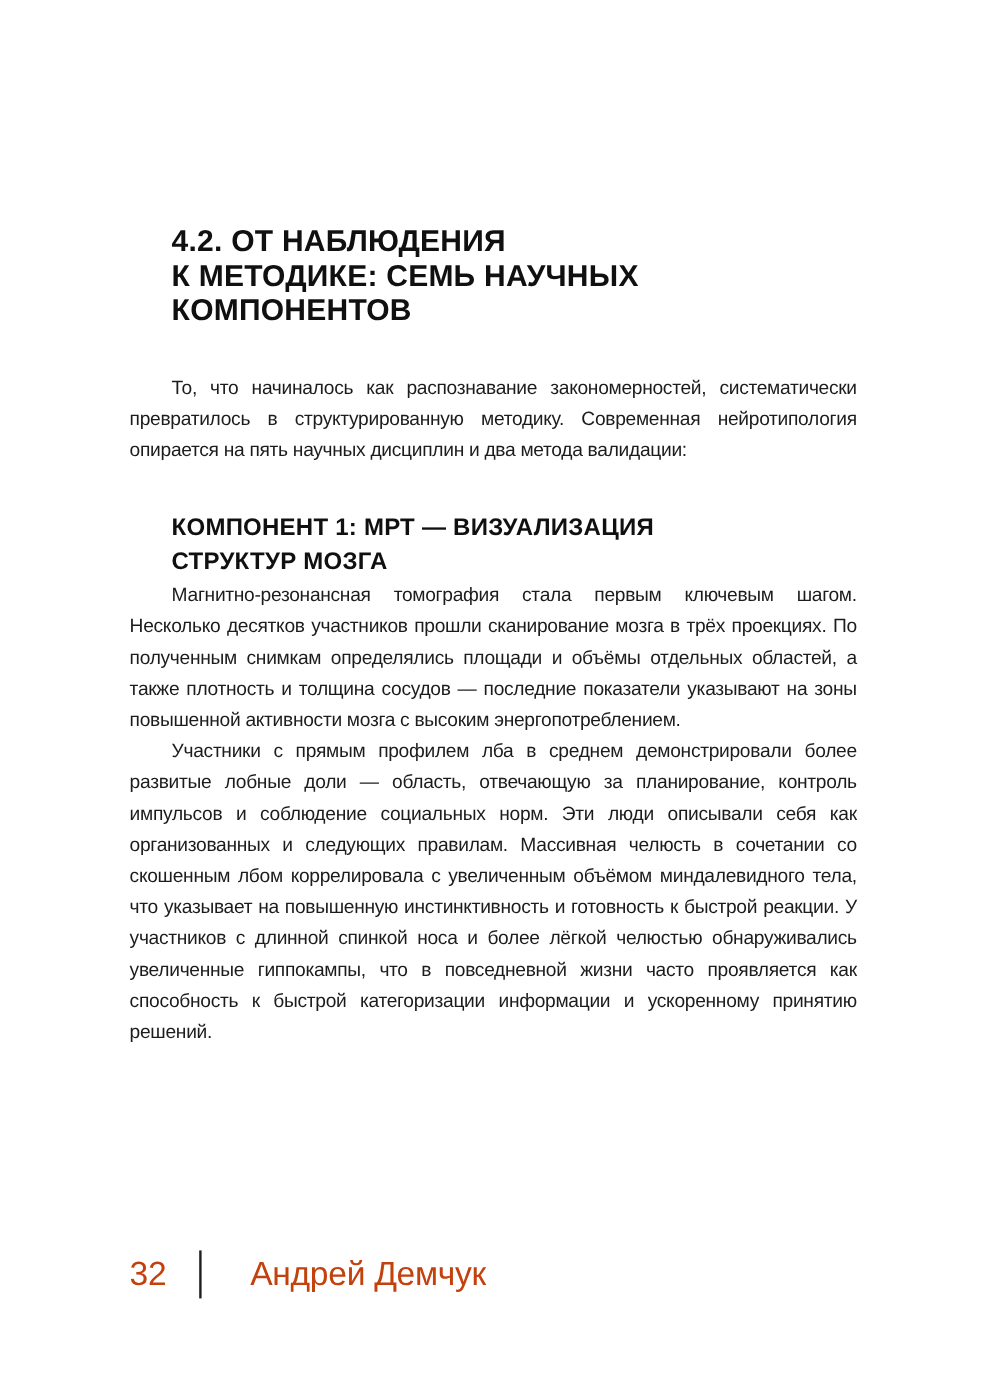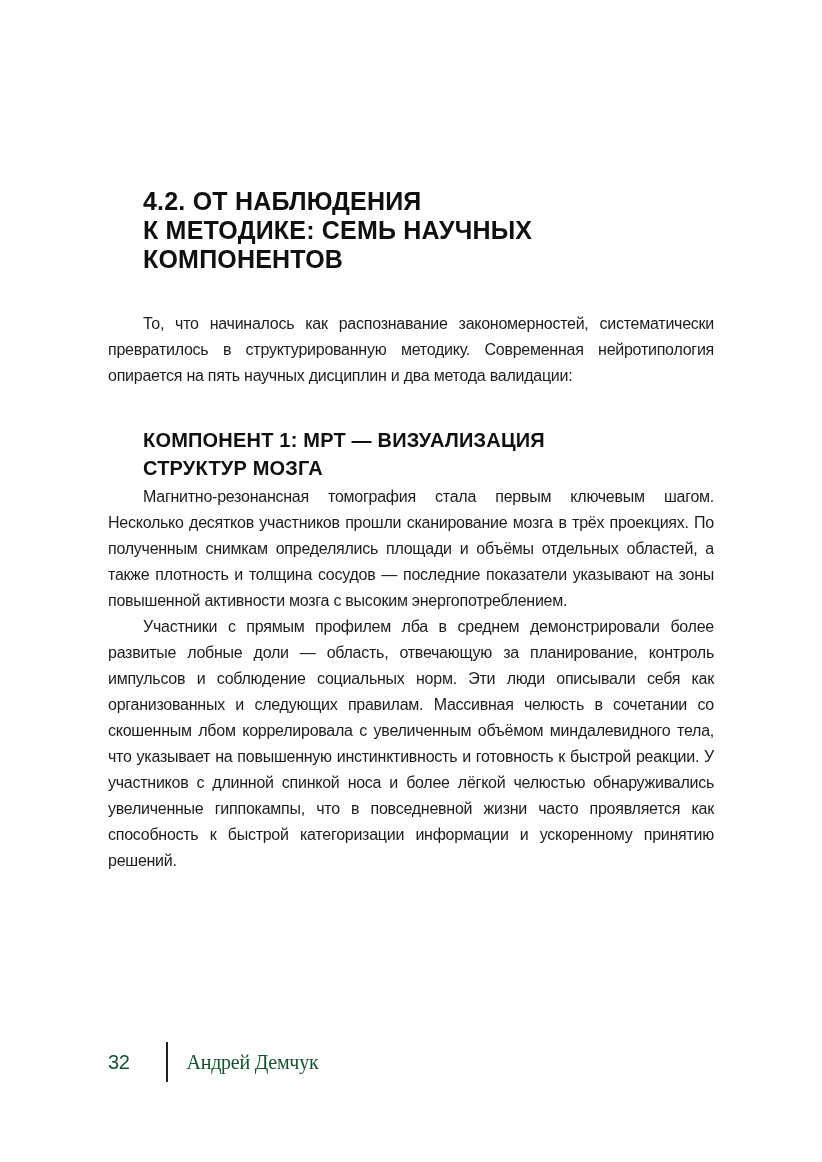--- a/index.html
+++ b/index.html
@@ -55,36 +55,35 @@
     color: #101010;
     white-space: pre-line;
   }
   .page-footer {
     position: absolute;
     left: 108px;
     top: 1042px;
     height: 40px;
     display: flex;
     align-items: center;
-    font-size: 20px;
+    font-size: 28px;
     letter-spacing: -0.25px;
-    color: #14532d;
+    color: #c2410c;
     justify-content: center;
   }
   .page-number {
     width: 58px;
   }
   .footer-divider {
     width: 1.5px;
     height: 40px;
     background: #1f1f1f;
   }
   .author-name {
-    margin-left: 19px;
-    font-family: Liberation Serif, serif;
+    margin-left: 41px;
   }
 </style>
 </head>
 <body>
 
 <div class="page">
   <div class="content">
 
     <h1 class="section-heading">4.2. ОТ НАБЛЮДЕНИЯ
 К МЕТОДИКЕ: СЕМЬ НАУЧНЫХ

